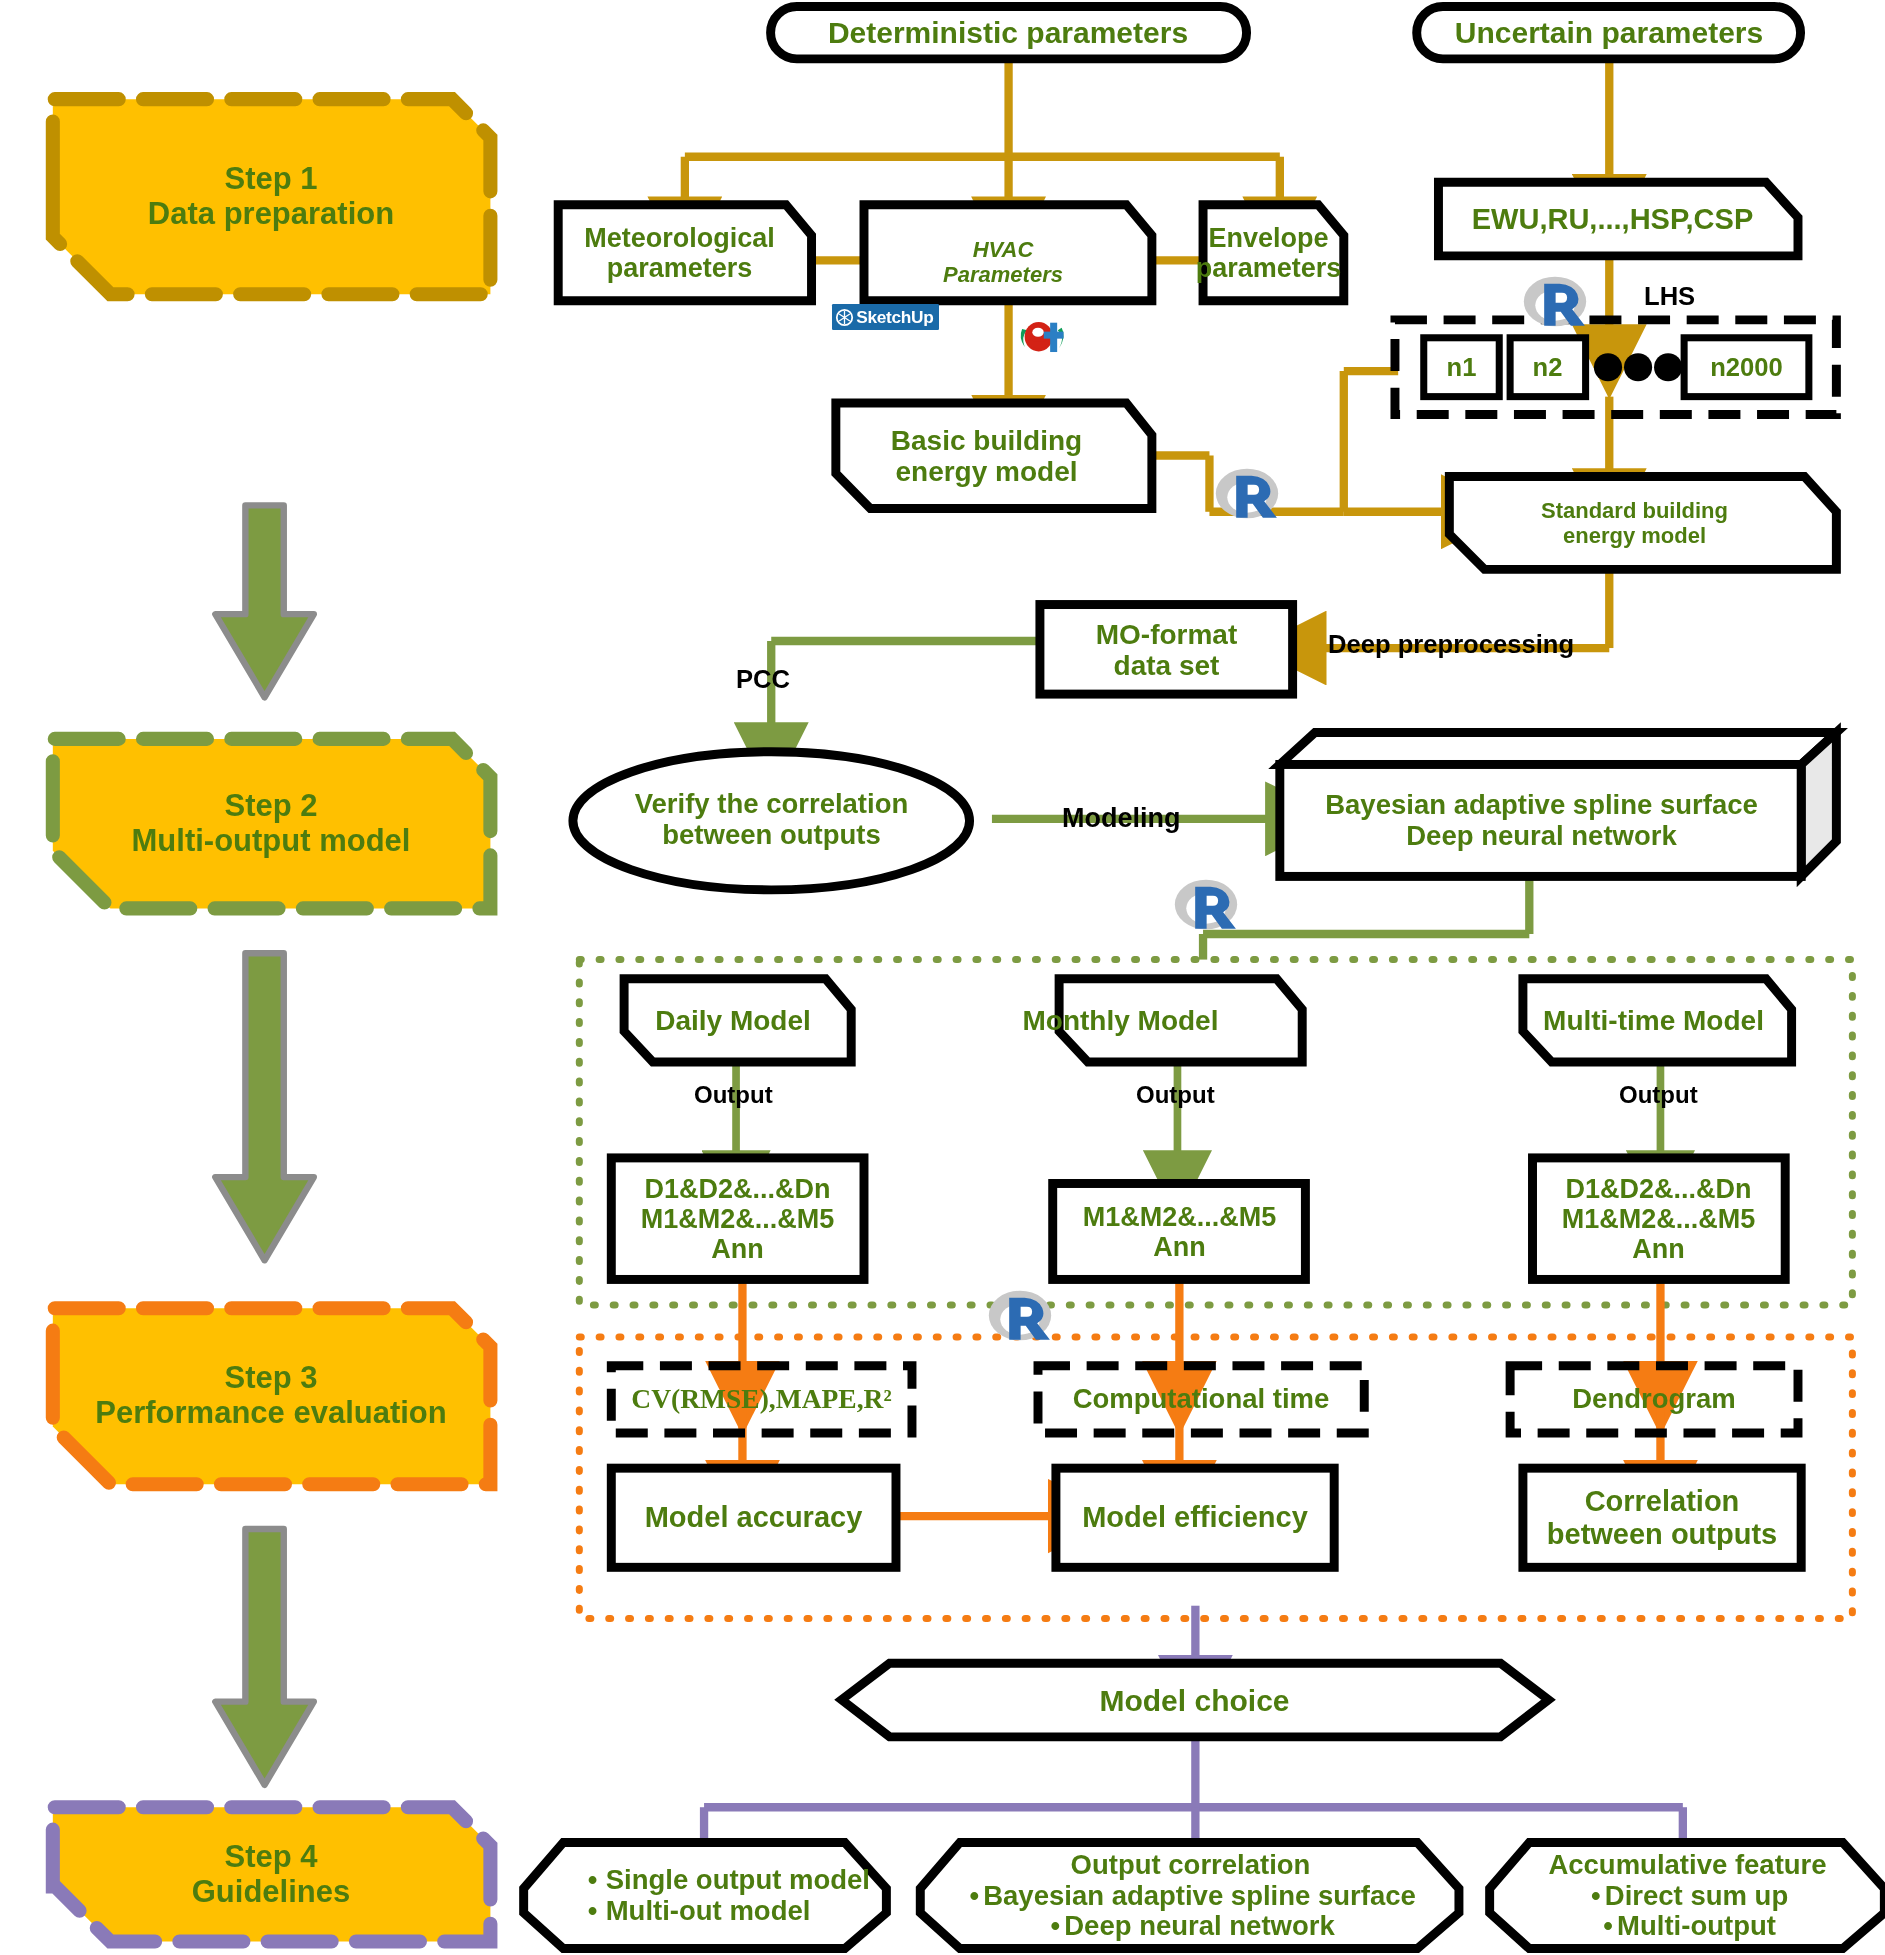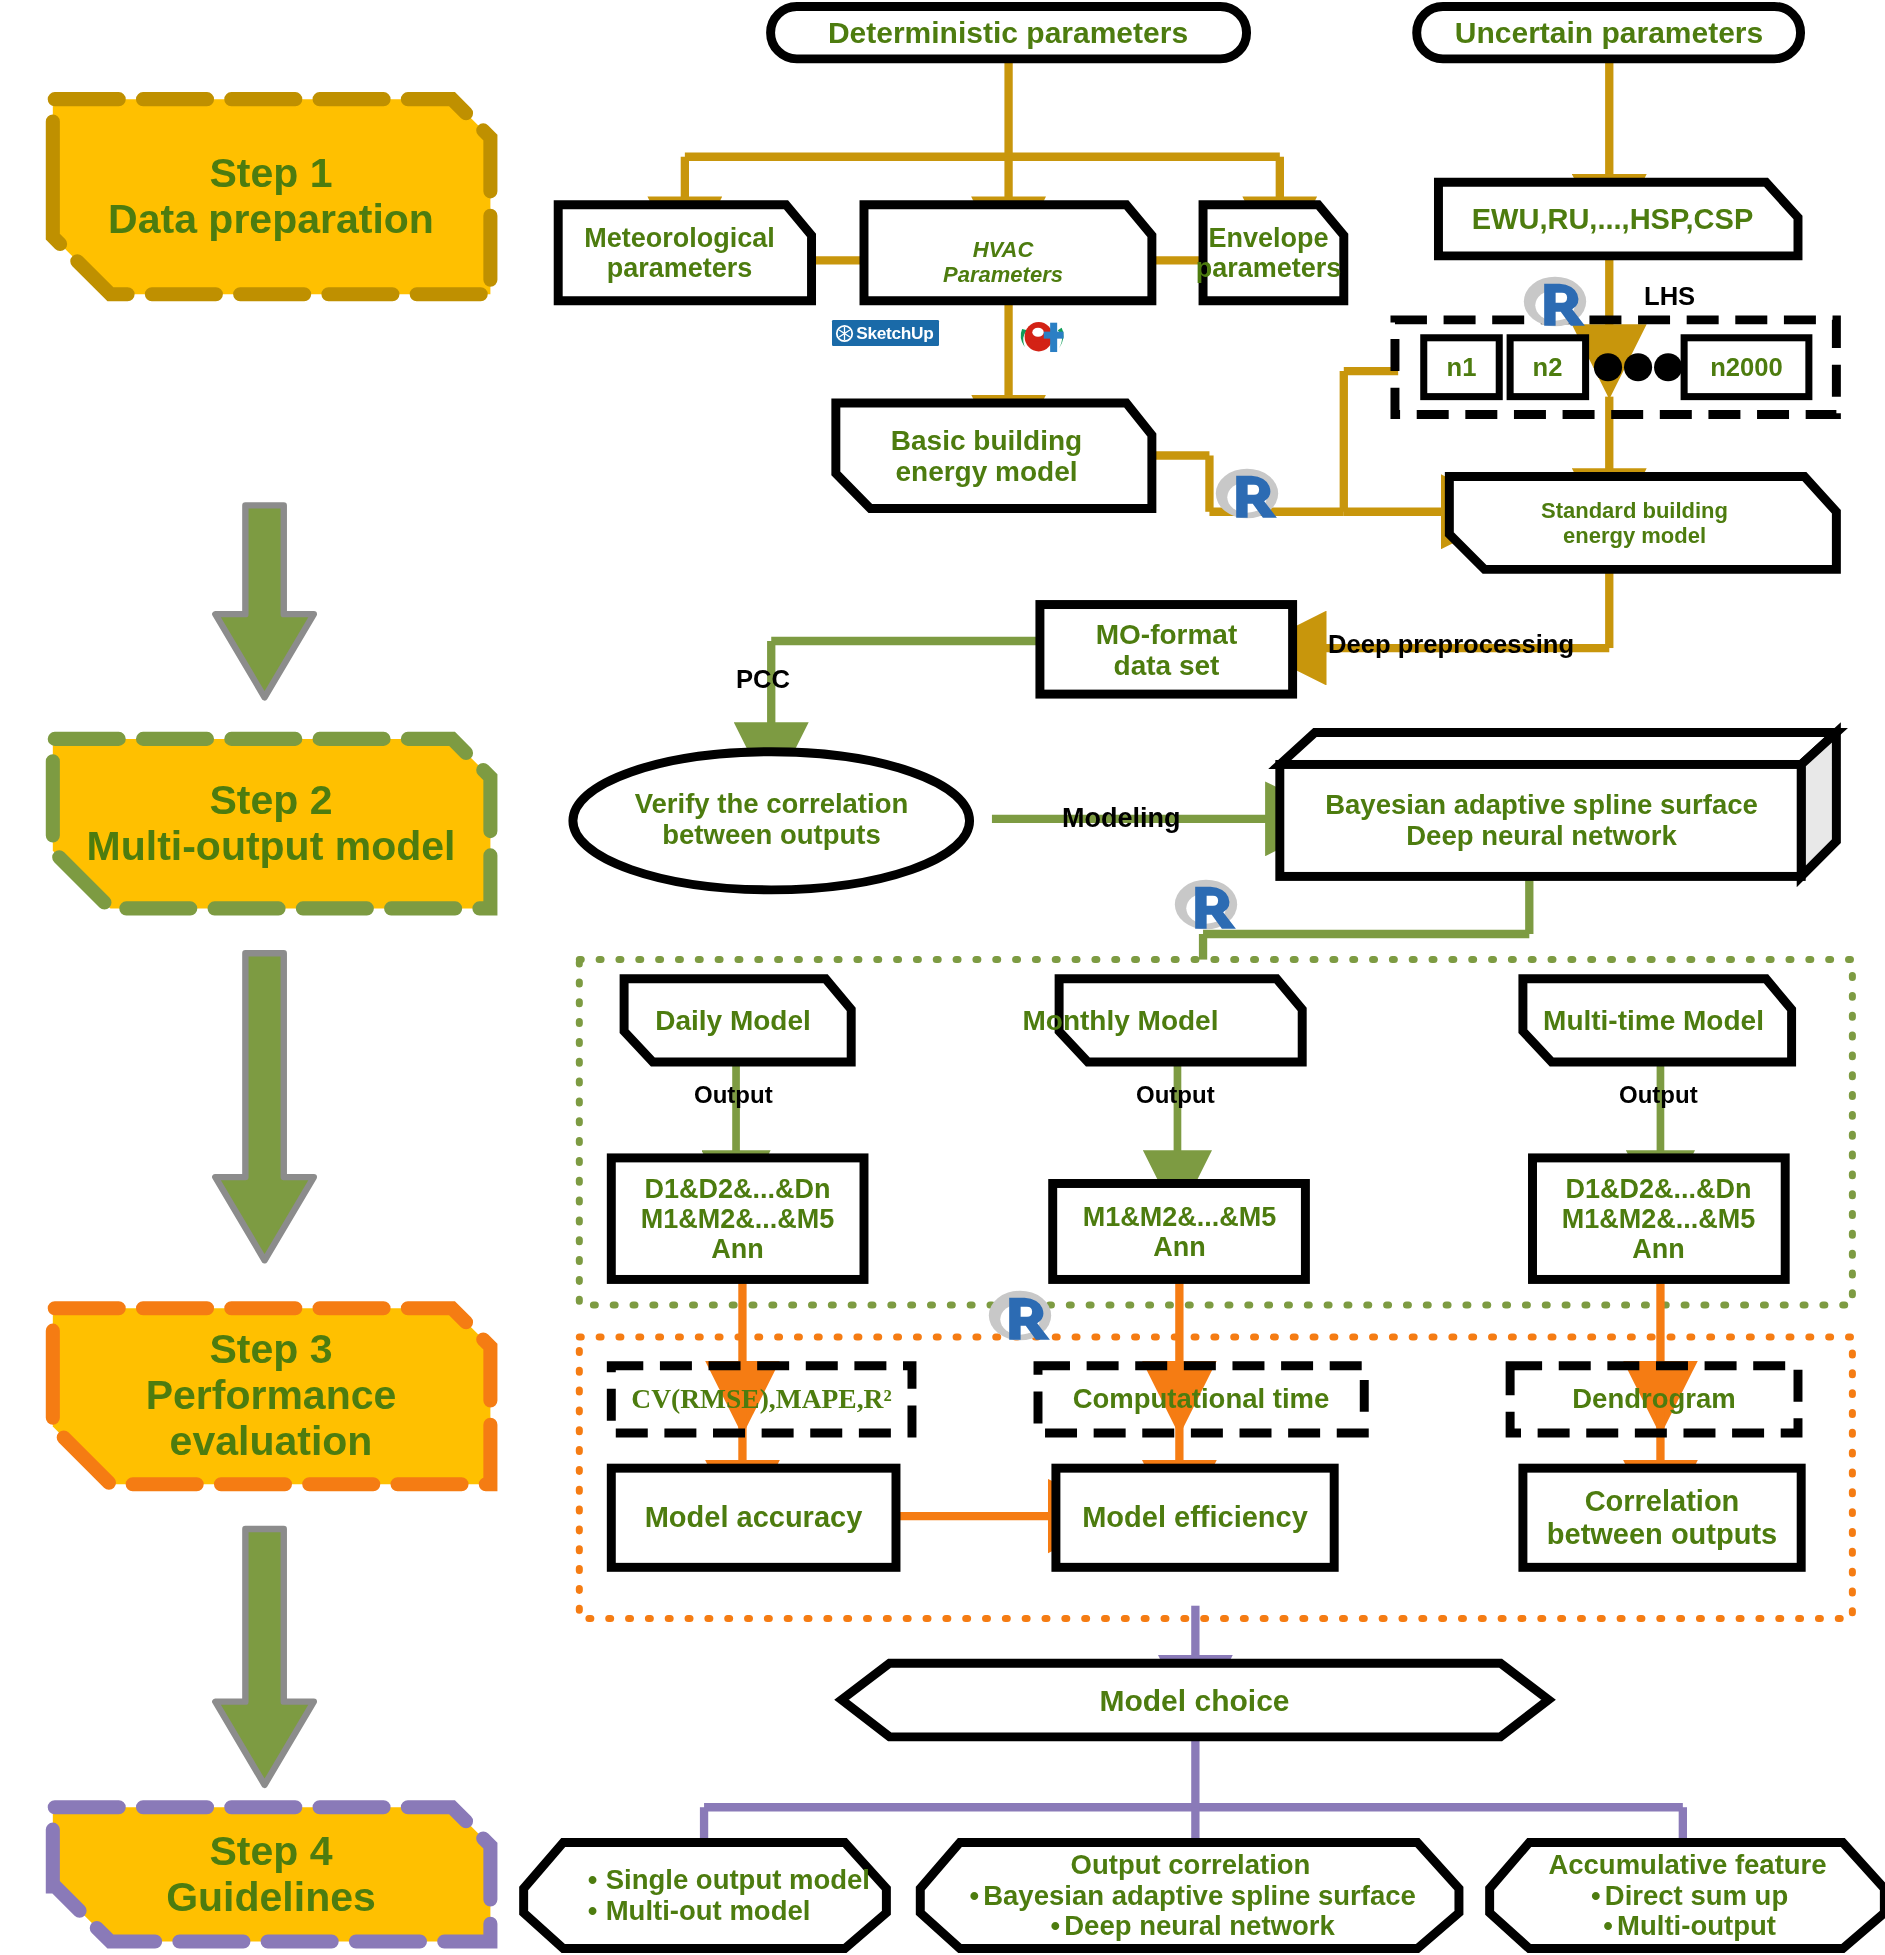--- a/index.html
+++ b/index.html
@@ -1,21 +1,21 @@
 <!DOCTYPE html>
 <html style="font-size:10.2px"><head>
 <meta charset="utf-8">
 <style>
   html,body{margin:0;padding:0;background:#ffffff;}
   body{font-family:"Liberation Sans", sans-serif;}
   #stage{position:relative;width:1886px;height:1955px;background:#fff;overflow:hidden;}
   svg.layer{position:absolute;left:0;top:0;width:1886px;height:1955px;}
   .node{position:absolute;box-sizing:border-box;display:flex;align-items:center;justify-content:center;
         text-align:center;color:#4d7c0f;font-weight:bold;line-height:1.12;}
-  .steplabel{font-size:41px;}
+  .steplabel{font-size:31px;}
   .lbl{position:absolute;font-weight:bold;color:#000;white-space:nowrap;z-index:6;}
   .logo-sketchup{position:absolute;background:#1a6aa8;display:flex;align-items:center;
       padding:2.6px 5.1px 2.6px 2.6px;border-radius:1.3px;z-index:6;}
   .logo-sketchup .txt{color:#fff;font-size:17.3px;font-weight:bold;letter-spacing:-0.3px;margin-left:2.6px;}
   .rlogo{position:absolute;z-index:6;}
   .bullet-list{position:relative;z-index:3;text-align:left;}
   .bullet-list div{white-space:nowrap;}
   .bullet-list .b{display:inline-block;width:18px;}
   .ctr{position:relative;z-index:3;}
 </style>
@@ -238,21 +238,21 @@
     <span class="ctr">n2000</span>
     </div>
 
   <div class="node" style="left:836px;top:403px;width:301px;height:106px;font-size:28px;white-space:pre-line;">
     <span class="ctr">Basic building
 energy model</span></div>
   <div class="node" style="left:1449px;top:477px;width:371px;height:93px;font-size:22px;white-space:pre-line;">
     <span class="ctr">Standard building
 energy model</span></div>
 
-  <div class="logo-sketchup" style="left:832px;top:320px;">
+  <div class="logo-sketchup" style="left:832px;top:304px;">
     <svg width="19" height="19" viewBox="0 0 32 32">
       <circle cx="16" cy="16" r="13" fill="none" stroke="#ffffff" stroke-width="3"></circle>
       <path d="M16 5 L16 27 M7 10 L25 22 M25 10 L7 22" stroke="#ffffff" stroke-width="2.2" fill="none"></path>
     </svg>
     <span class="txt">SketchUp</span>
   </div>
 
   <svg class="rlogo" style="left:1017px;top:315px;" width="51" height="46" viewBox="0 0 80 72">
     <path d="M8 22 Q2 36 12 50 Q6 34 16 24 Z" fill="#0f9d58"></path>
     <path d="M70 20 Q78 34 66 52 Q76 36 64 24 Z" fill="#0f9d58"></path>

